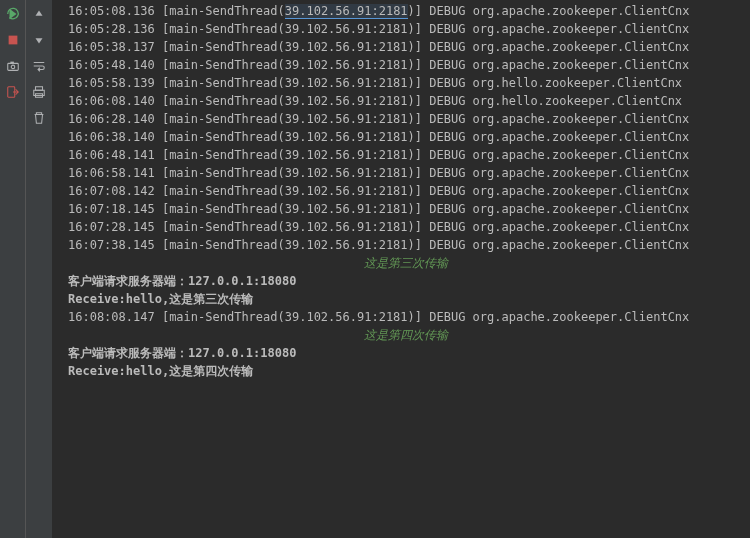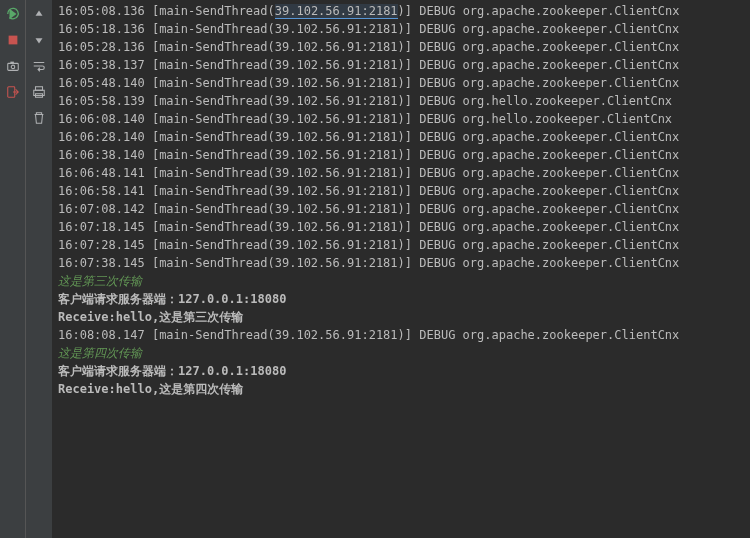--- a/index.html
+++ b/index.html
@@ -47,29 +47,31 @@
     .console {
       flex: 1;
       background: #2b2b2b;
       padding: 2px 6px;
       overflow: hidden;
       white-space: nowrap;
     }
     .log-line {
       line-height: 18px;
       white-space: pre;
+      margin-left: 10px;
     }
     .highlight-ip {
       color: #bbbbbb;
       border-bottom: 1px solid #5896d6;
       background: rgba(88,150,214,0.15);
     }
     .green-line {
       color: #629755;
       font-style: italic;
+      text-align: center;
     }
     .plain-line {
       color: #bbbbbb;
       font-weight: bold;
     }
   </style>
 </head>
 <body>
 
 <div class="toolbar">
@@ -125,21 +127,20 @@
   <div class="toolbar-btn">
     <svg viewBox="0 0 16 16">
         <path d="M3 4 L13 4 M5 4 L5 2 L11 2 L11 4 M4 4 L5 14 L11 14 L12 4" fill="none" stroke="#afb1b3" stroke-width="1.2"></path>
       </svg>
   </div>
 </div>
 
 <div class="console">
   <div class="log-line"><span>16:05:08.136</span> <span>[main-SendThread(</span><span class="highlight-ip">39.102.56.91:2181</span><span>)]</span> <span>DEBUG</span> <span>org.apache.zookeeper.ClientCnx</span></div>
   <div id="log-block-1">
-      <div class="log-line">16:05:18.136 [main-SendThread(39.102.56.91:2181)] DEBUG org.apache.zookeeper.ClientCnx</div>
       <div class="log-line">16:05:28.136 [main-SendThread(39.102.56.91:2181)] DEBUG org.apache.zookeeper.ClientCnx</div>
       <div class="log-line">16:05:38.137 [main-SendThread(39.102.56.91:2181)] DEBUG org.apache.zookeeper.ClientCnx</div>
       <div class="log-line">16:05:48.140 [main-SendThread(39.102.56.91:2181)] DEBUG org.apache.zookeeper.ClientCnx</div>
       <div class="log-line">16:05:58.139 [main-SendThread(39.102.56.91:2181)] DEBUG org.hello.zookeeper.ClientCnx</div>
       <div class="log-line">16:06:08.140 [main-SendThread(39.102.56.91:2181)] DEBUG org.hello.zookeeper.ClientCnx</div>
       <div class="log-line">16:06:28.140 [main-SendThread(39.102.56.91:2181)] DEBUG org.apache.zookeeper.ClientCnx</div>
       <div class="log-line">16:06:38.140 [main-SendThread(39.102.56.91:2181)] DEBUG org.apache.zookeeper.ClientCnx</div>
       <div class="log-line">16:06:48.141 [main-SendThread(39.102.56.91:2181)] DEBUG org.apache.zookeeper.ClientCnx</div>
       <div class="log-line">16:06:58.141 [main-SendThread(39.102.56.91:2181)] DEBUG org.apache.zookeeper.ClientCnx</div>
       <div class="log-line">16:07:08.142 [main-SendThread(39.102.56.91:2181)] DEBUG org.apache.zookeeper.ClientCnx</div>

